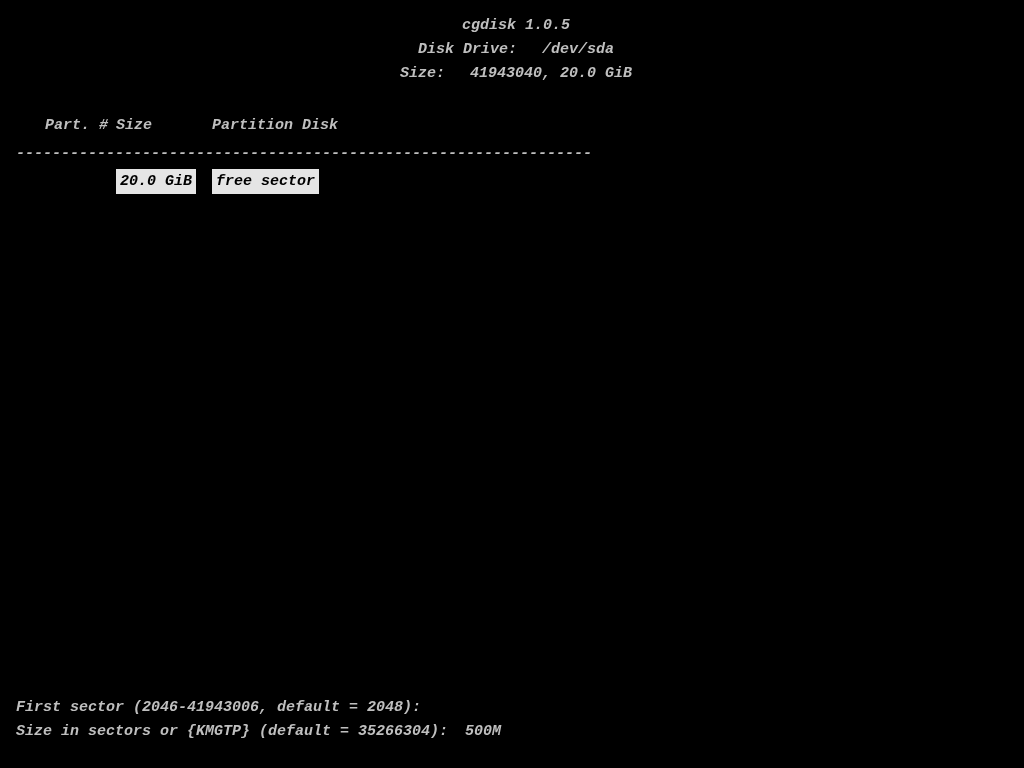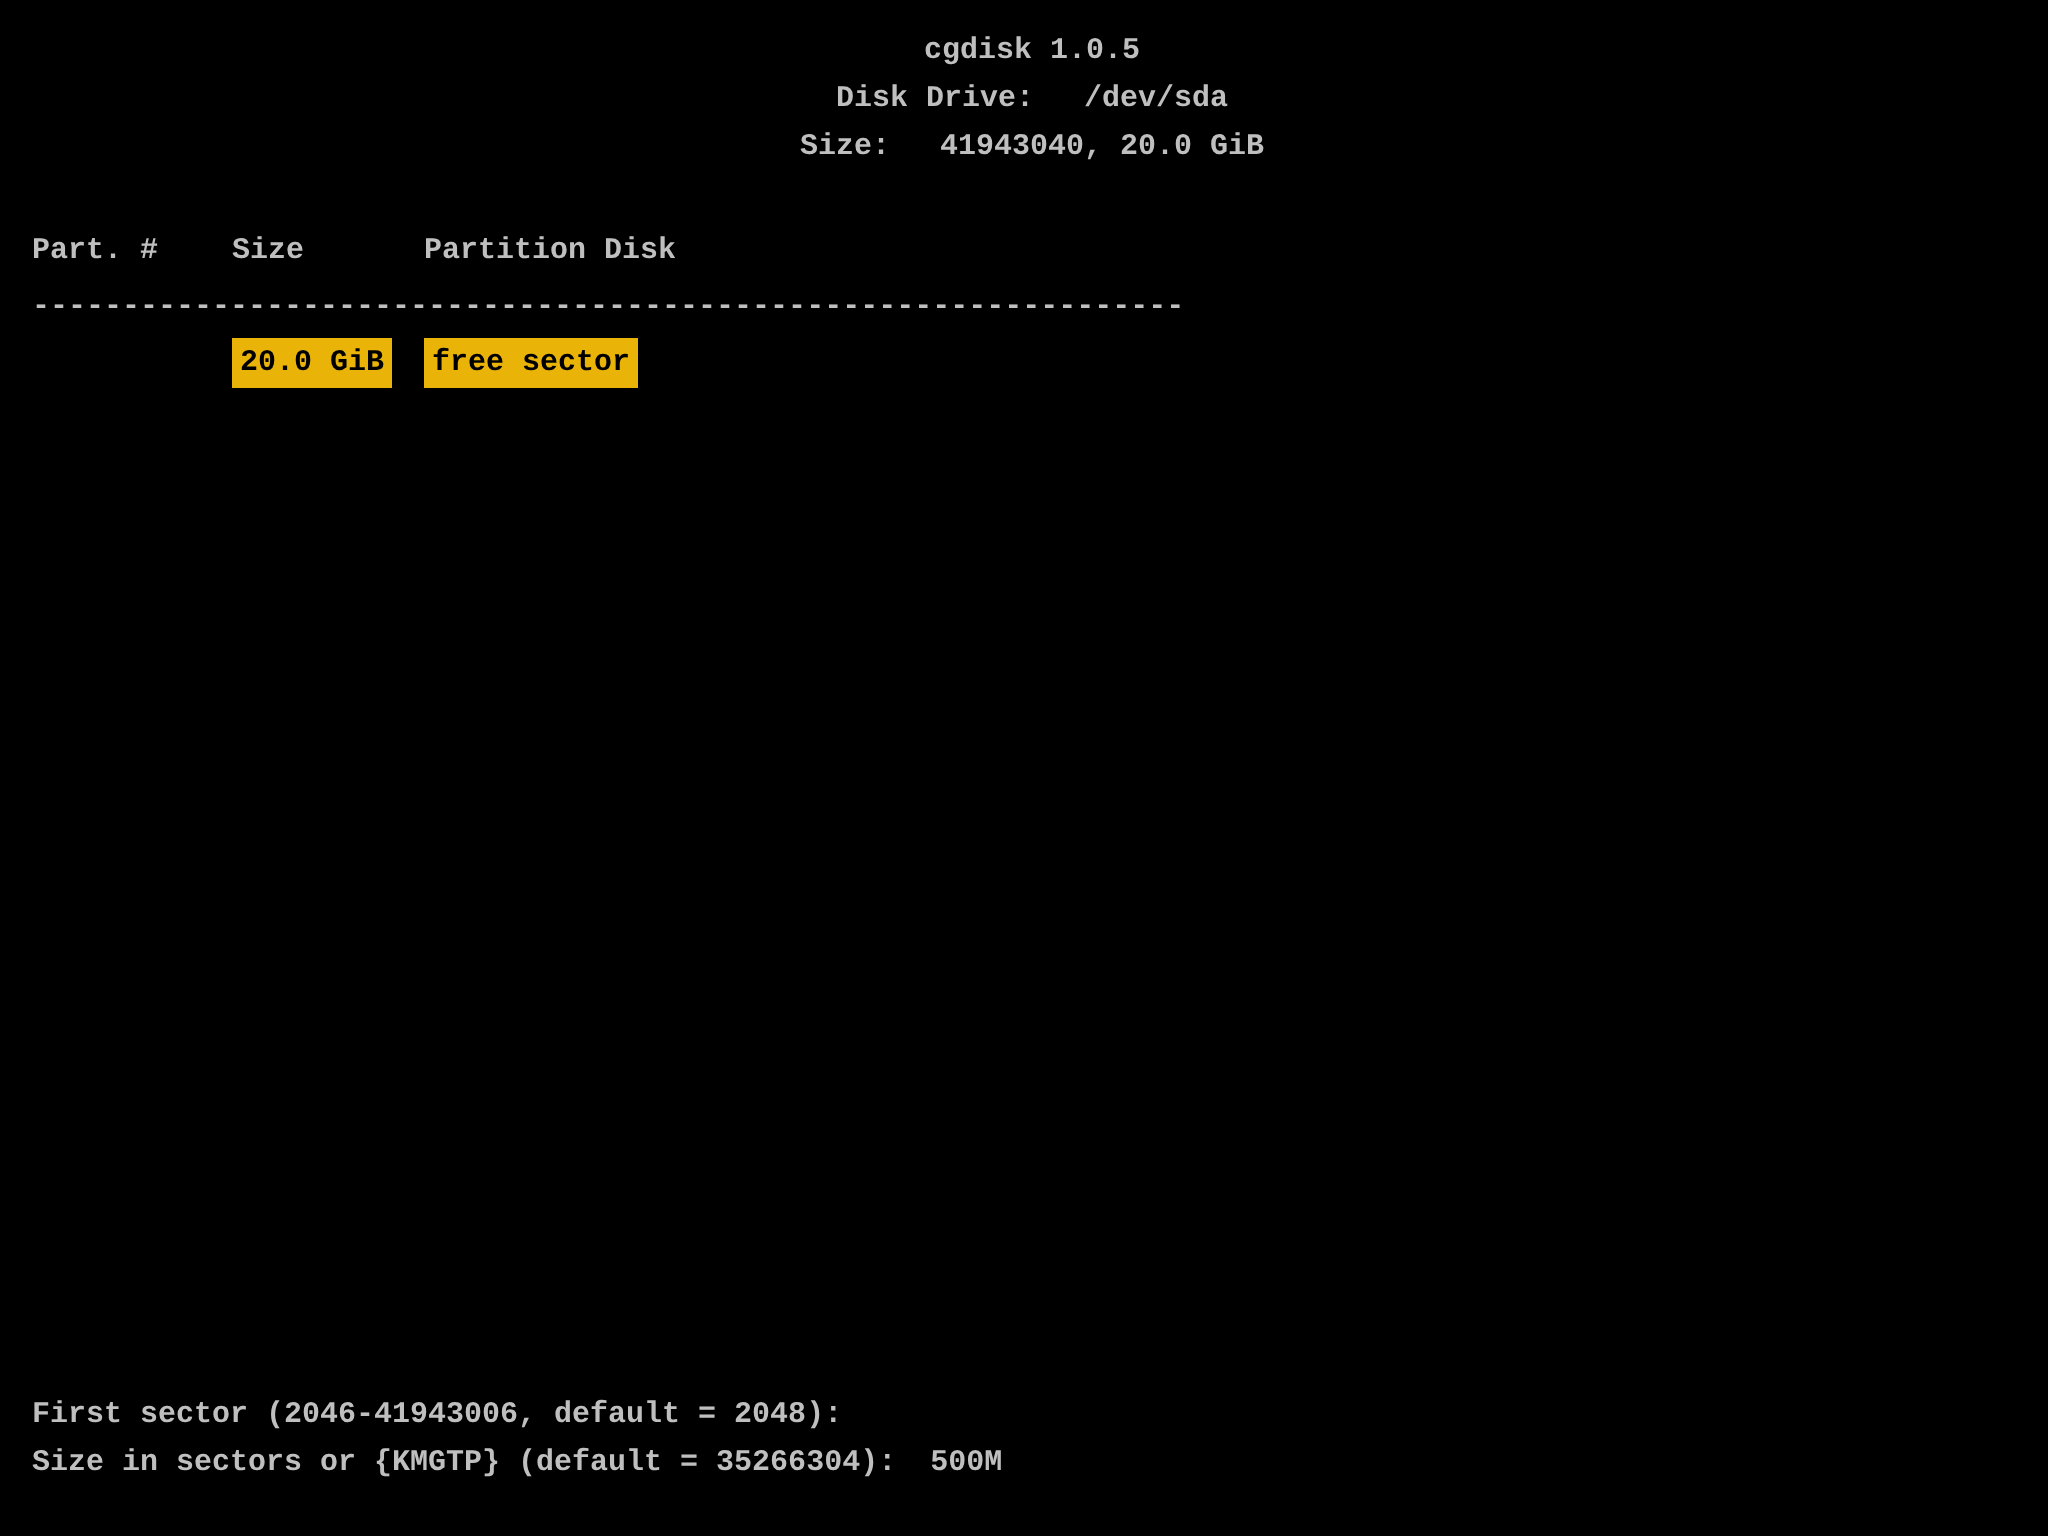--- a/index.html
+++ b/index.html
@@ -1,18 +1,19 @@
 <!DOCTYPE html>
 <html><head>
   <meta charset="utf-8">
   <style>
     * {
       margin: 0;
       padding: 4px;
       box-sizing: border-box;
+      font-style: italic;
     }
     body {
       background: #000000;
       color: #bfbfbf;
       font-family: "Courier New", Courier, monospace;
       font-size: 15px;
       line-height: 16px;
       width: 1024px;
       height: 768px;
       overflow: hidden;
@@ -29,38 +30,39 @@
     .table-area {
       margin-top: 16px;
     }
     .row {
       display: flex;
       white-space: pre;
     }
     .col-part {
       width: 96px;
       padding-left: 0;
+      text-align: right;
     }
     .col-size {
       width: 96px;
     }
     .col-type {
       width: 208px;
     }
     .col-name {
       flex: 1;
     }
     .divider {
       color: #bfbfbf;
       white-space: pre;
       letter-spacing: 0;
       overflow: hidden;
     }
     .highlight {
-      background: #eab308;
+      background: #e5e5e5;
       color: #000000;
       display: inline;
     }
     .prompt-area {
       position: absolute;
       left: 0;
       bottom: 24px;
       width: 100%;
     }
     .prompt-line {

